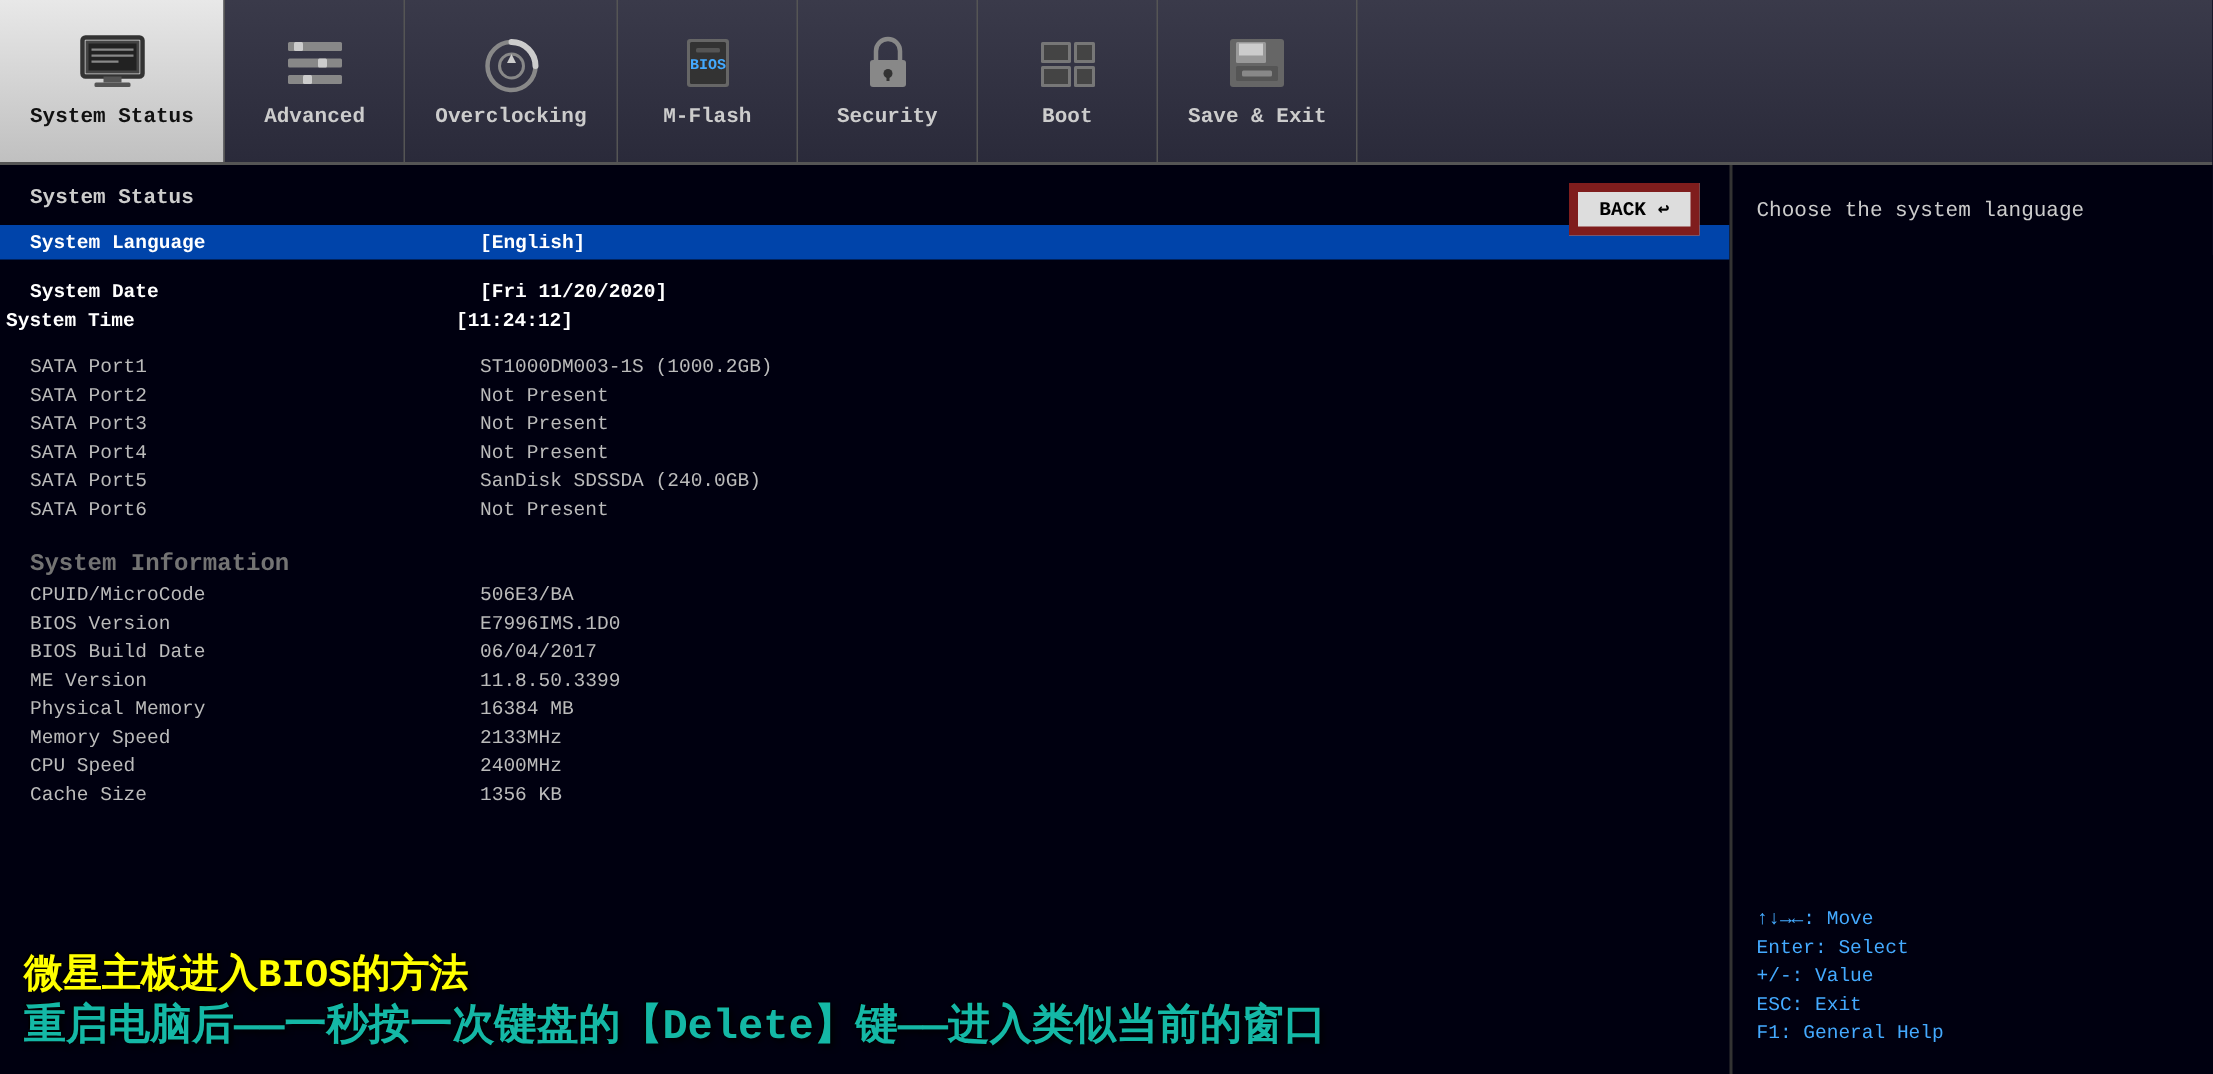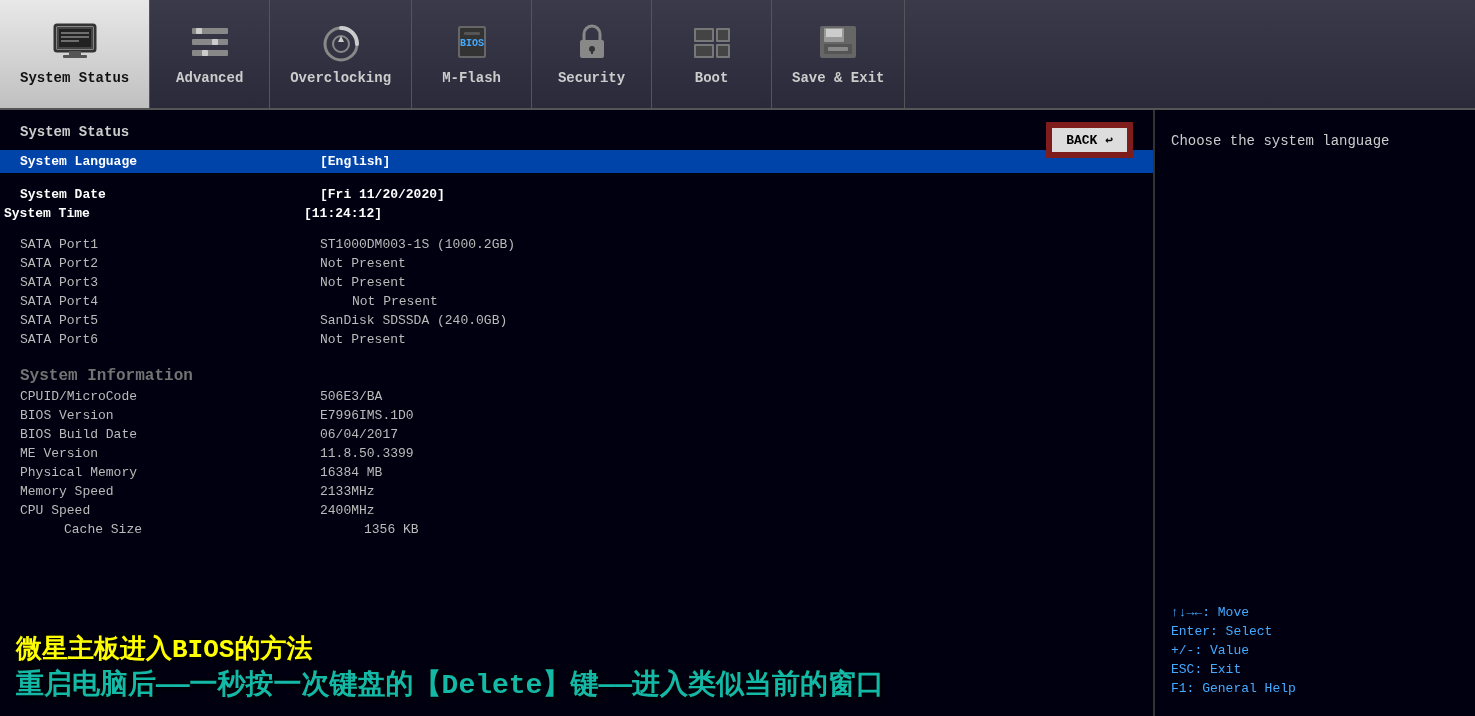--- a/index.html
+++ b/index.html
@@ -316,21 +316,21 @@
           <span class="bios-value">ST1000DM003-1S (1000.2GB)</span>
         </div>
         <div class="bios-row" style="padding: 2px 20px;">
           <span class="bios-label">SATA Port2</span>
           <span class="bios-value">Not Present</span>
         </div>
         <div class="bios-row" style="padding: 2px 20px;">
           <span class="bios-label">SATA Port3</span>
           <span class="bios-value">Not Present</span>
         </div>
-        <div class="bios-row" style="padding: 2px 20px; gap: 32px;">
+        <div class="bios-row" style="padding: 2px 20px;">
           <span class="bios-label">SATA Port4</span>
           <span class="bios-value">Not Present</span>
         </div>
         <div class="bios-row" style="padding: 2px 20px;">
           <span class="bios-label">SATA Port5</span>
           <span class="bios-value">SanDisk SDSSDA (240.0GB)</span>
         </div>
         <div class="bios-row" style="padding: 2px 20px;">
           <span class="bios-label">SATA Port6</span>
           <span class="bios-value">Not Present</span>
@@ -361,21 +361,21 @@
           <span class="bios-value">16384 MB</span>
         </div>
         <div class="bios-row" style="padding: 2px 20px;">
           <span class="bios-label">Memory Speed</span>
           <span class="bios-value">2133MHz</span>
         </div>
         <div class="bios-row" style="padding: 2px 20px;">
           <span class="bios-label">CPU Speed</span>
           <span class="bios-value">2400MHz</span>
         </div>
-        <div class="bios-row" style="padding: 2px 20px; margin-left: 44px;">
+        <div class="bios-row" style="padding: 2px 20px;">
           <span class="bios-label">Cache Size</span>
           <span class="bios-value">1356 KB</span>
         </div>
       </div>
 
       <div id="overlay-text">
         <div class="overlay-line1">微星主板进入BIOS的方法</div>
         <div class="overlay-line2">重启电脑后——一秒按一次键盘的【Delete】键——进入类似当前的窗口</div>
       </div>
     </div>

